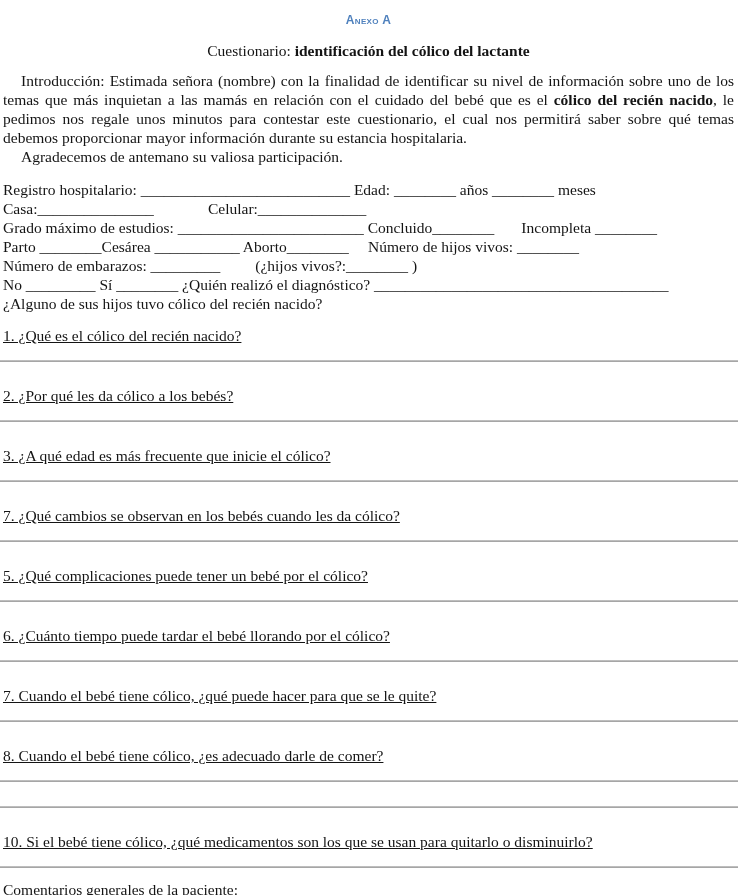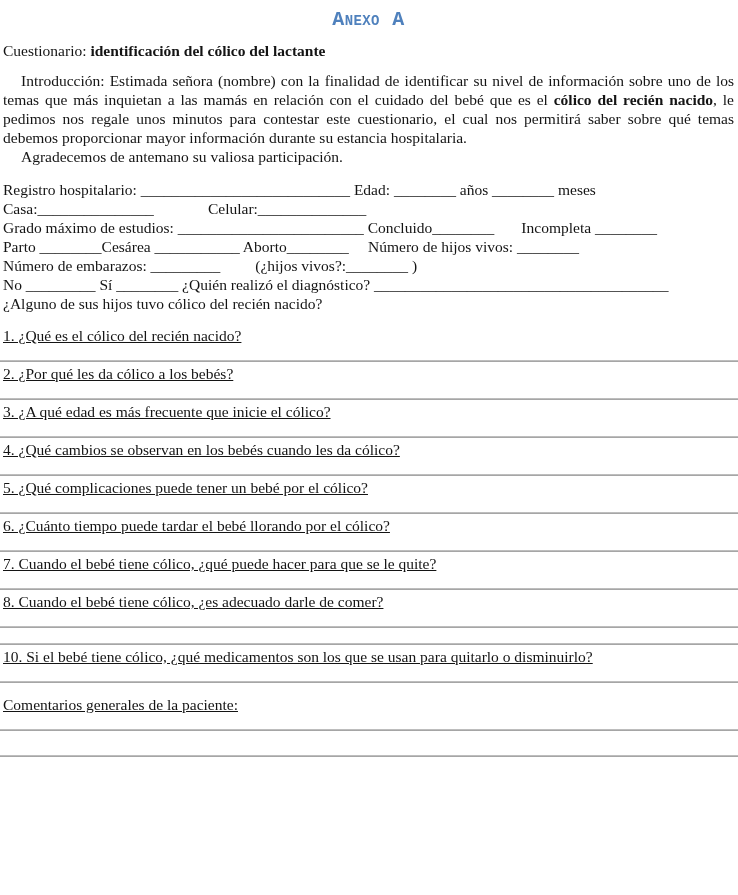--- a/index.html
+++ b/index.html
@@ -11,48 +11,48 @@
     color: #141414;
     font-family: "Liberation Serif", "DejaVu Serif", serif;
     font-size: 15.5px;
     overflow: hidden;
   }
   .page { padding: 0 4px 0 3px; }
 
   .doc-title {
     margin: 9px 0 0;
     text-align: center;
-    font-family: Liberation Mono, monospace;
+    font-family: Liberation Sans, sans-serif;
     font-weight: 700;
     font-variant: small-caps;
     letter-spacing: 0.4px;
-    font-size: 20px;
+    font-size: 12px;
     line-height: 22px;
     color: var(--accent, #4f81bd);
   }
 
   .subtitle {
     margin: 11px 0 0;
-    text-align: left;
+    text-align: center;
     line-height: 18px;
   }
   .subtitle b, .intro b { font-weight: 700; }
 
   .intro {
     margin: 11px 0 0;
     text-align: justify;
     text-indent: 18px;
     line-height: 19px;
   }
   .thanks { margin: 0; text-indent: 18px; line-height: 19px; text-align: left; }
 
   .form { margin-top: 14px; }
   .form-line { white-space: pre-wrap; line-height: 19px; font-family: Liberation Serif, serif; }
 
-  .qa { margin-top: 2px; }
+  .qa { margin-top: 24px; }
   .qa.first { margin-top: 13px; }
   .question { margin: 0; line-height: 19px; white-space: pre-wrap; text-decoration: underline; }
 
   .rule {
     height: 2px;
     margin: 15px -4px 0 -3px;
     background: linear-gradient(180deg, #c9c9c9 0%, var(--rule, #9a9a9a) 100%);
   }
   .rule.second { margin-top: 24px; }
 
@@ -90,21 +90,21 @@
     <p class="question">2. ¿Por qué les da cólico a los bebés?</p>
     <div class="rule"></div>
   </div>
 
   <div class="qa">
     <p class="question">3. ¿A qué edad es más frecuente que inicie el cólico?</p>
     <div class="rule"></div>
   </div>
 
   <div class="qa">
-    <p class="question">4. ¿Qué cambios se observan en los bebés cuando les da cólico?</p>
+    <p class="question">7. ¿Qué cambios se observan en los bebés cuando les da cólico?</p>
     <div class="rule"></div>
   </div>
 
   <div class="qa">
     <p class="question">5. ¿Qué complicaciones puede tener un bebé por el cólico?</p>
     <div class="rule"></div>
   </div>
 
   <div class="qa">
     <p class="question">6. ¿Cuánto tiempo puede tardar el bebé llorando por el cólico?</p>

